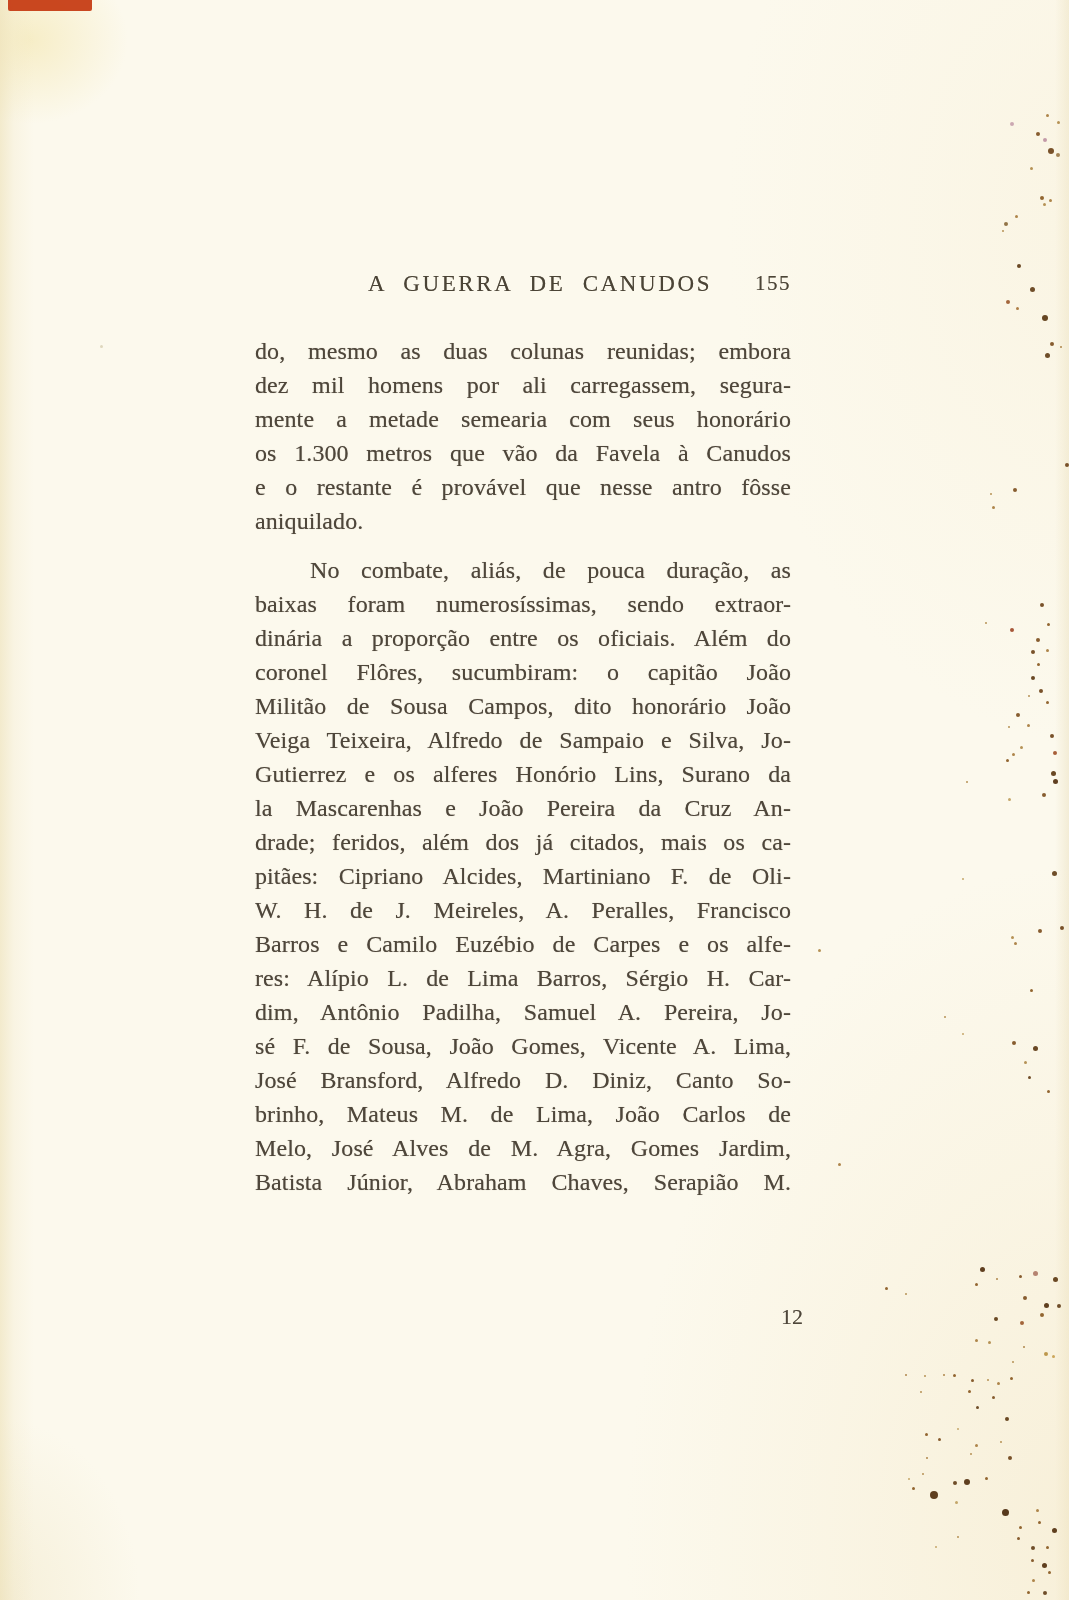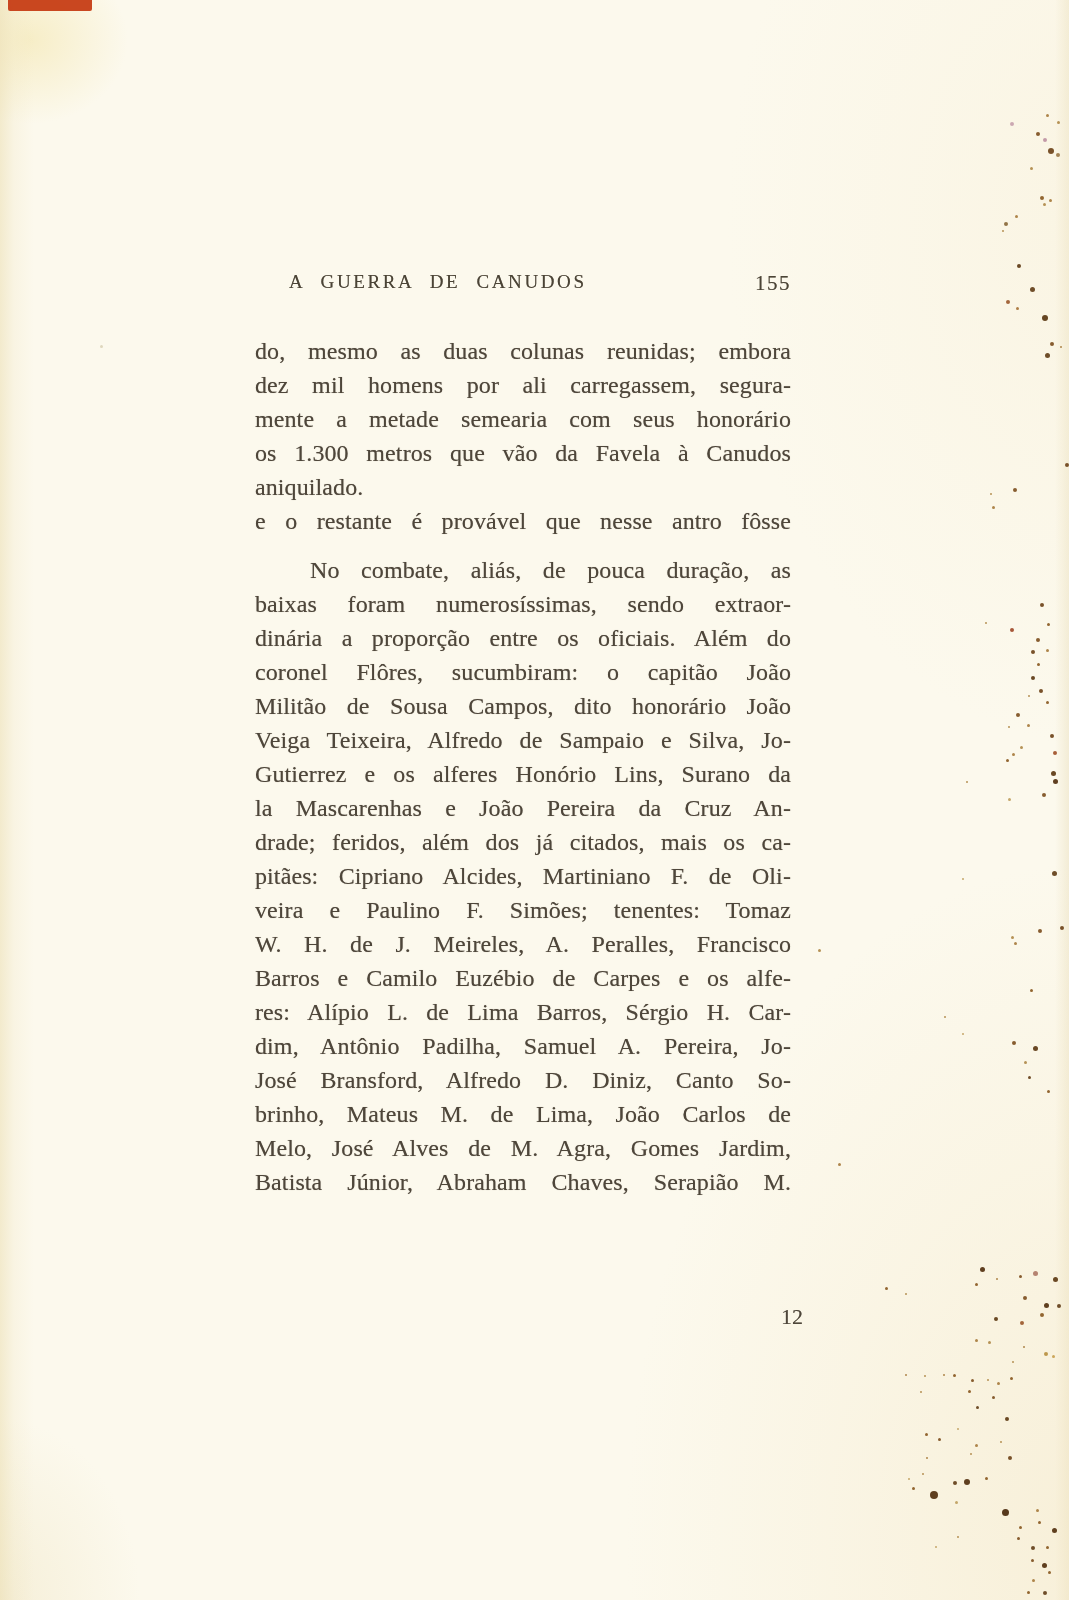--- a/index.html
+++ b/index.html
@@ -26,23 +26,23 @@
     border-radius:0 0 2px 2px;
     opacity:.95;
   }
   .content{position:absolute;left:255px;top:0;width:536px;}
   .running-head{
     position:absolute;top:271px;left:0;width:100%;
     height:26px;
     color:#4b4436;
   }
   .running-title{
-    display:block;
+    display:block;text-align:center;
     padding-left:34px;
-    font-size:19px;letter-spacing:2.6px;word-spacing:9px;
+    font-size:23px;letter-spacing:2.6px;word-spacing:9px;
     text-shadow:0 0 0.6px rgba(75,68,54,0.55);
   }
   .running-folio{
     position:absolute;right:0;top:0;
     font-size:21px;letter-spacing:1.5px;
     text-shadow:0 0 0.5px rgba(75,68,54,0.5);
   }
   .text-block{
     position:absolute;top:334px;left:0;width:536px;
     color:#4e463a;
@@ -221,39 +221,39 @@
       <span class="running-title">A GUERRA DE CANUDOS</span>
       <span class="running-folio">155</span>
     </div>
 
     <div class="text-block">
         <div class="para">
           <div class="line">do, mesmo as duas colunas reunidas; embora</div>
           <div class="line">dez mil homens por ali carregassem, segura-</div>
           <div class="line">mente a metade semearia com seus honorário</div>
           <div class="line">os 1.300 metros que vão da Favela à Canudos</div>
+          <div class="line">e o restante é provável que nesse antro fôsse</div>
           <div class="line" style="text-align-last: left;">aniquilado.</div>
-          <div class="line">e o restante é provável que nesse antro fôsse</div>
         </div>
         <div class="para">
           <div class="line" style="text-indent: 55px;">No combate, aliás, de pouca duração, as</div>
           <div class="line">baixas foram numerosíssimas, sendo extraor-</div>
           <div class="line">dinária a proporção entre os oficiais. Além do</div>
           <div class="line">coronel Flôres, sucumbiram: o capitão João</div>
           <div class="line">Militão de Sousa Campos, dito honorário João</div>
           <div class="line">Veiga Teixeira, Alfredo de Sampaio e Silva, Jo-</div>
           <div class="line">Gutierrez e os alferes Honório Lins, Surano da</div>
           <div class="line">la Mascarenhas e João Pereira da Cruz An-</div>
           <div class="line">drade; feridos, além dos já citados, mais os ca-</div>
           <div class="line">pitães: Cipriano Alcides, Martiniano F. de Oli-</div>
-          <div class="line">veira e Paulino F. Simões; tenentes: Tomaz</div>
           <div class="line">W. H. de J. Meireles, A. Peralles, Francisco</div>
           <div class="line">Barros e Camilo Euzébio de Carpes e os alfe-</div>
           <div class="line">res: Alípio L. de Lima Barros, Sérgio H. Car-</div>
           <div class="line">dim, Antônio Padilha, Samuel A. Pereira, Jo-</div>
+          <div class="line">sé F. de Sousa, João Gomes, Vicente A. Lima,</div>
           <div class="line">José Bransford, Alfredo D. Diniz, Canto So-</div>
           <div class="line">brinho, Mateus M. de Lima, João Carlos de</div>
           <div class="line">Melo, José Alves de M. Agra, Gomes Jardim,</div>
           <div class="line" style="text-align-last: justify;">Batista Júnior, Abraham Chaves, Serapião M.</div>
         </div>
       </div>
 
     <div class="page-folio">12</div>
 
   </div>

